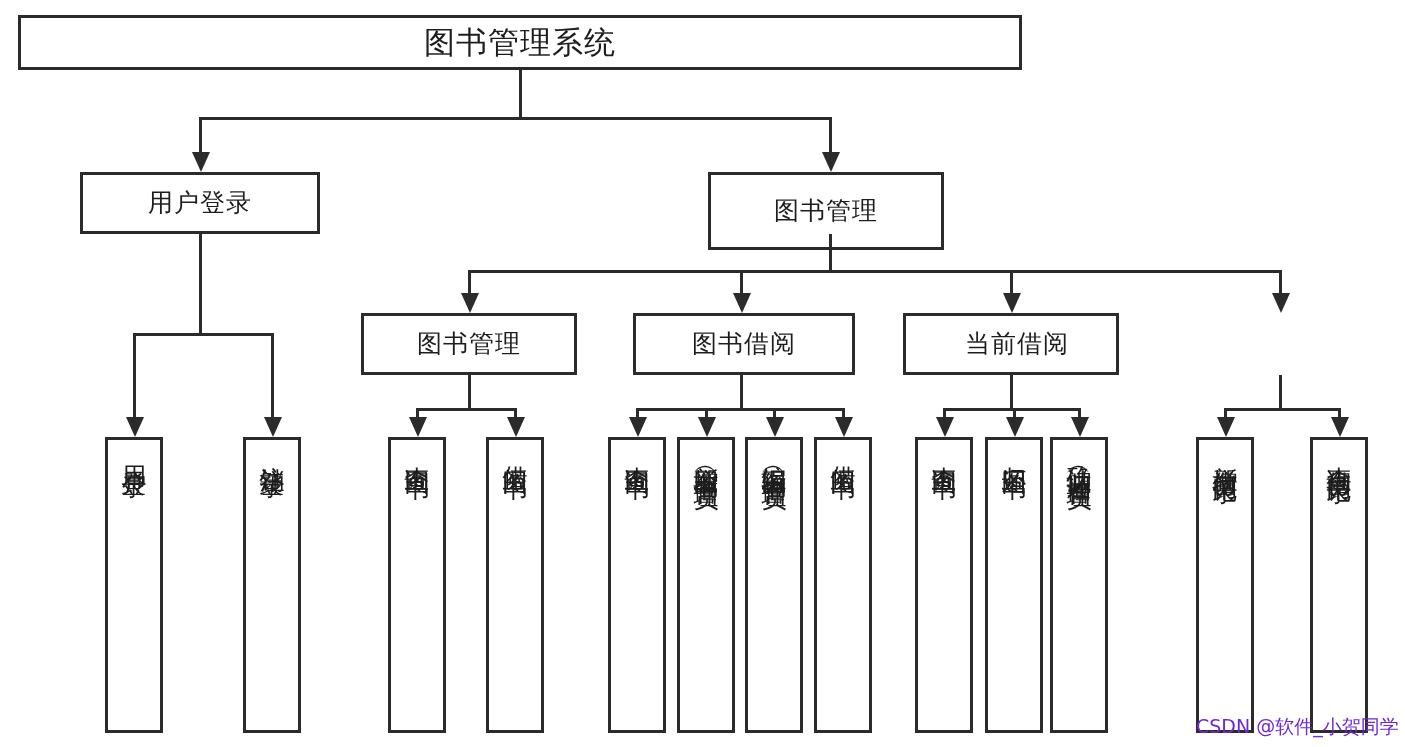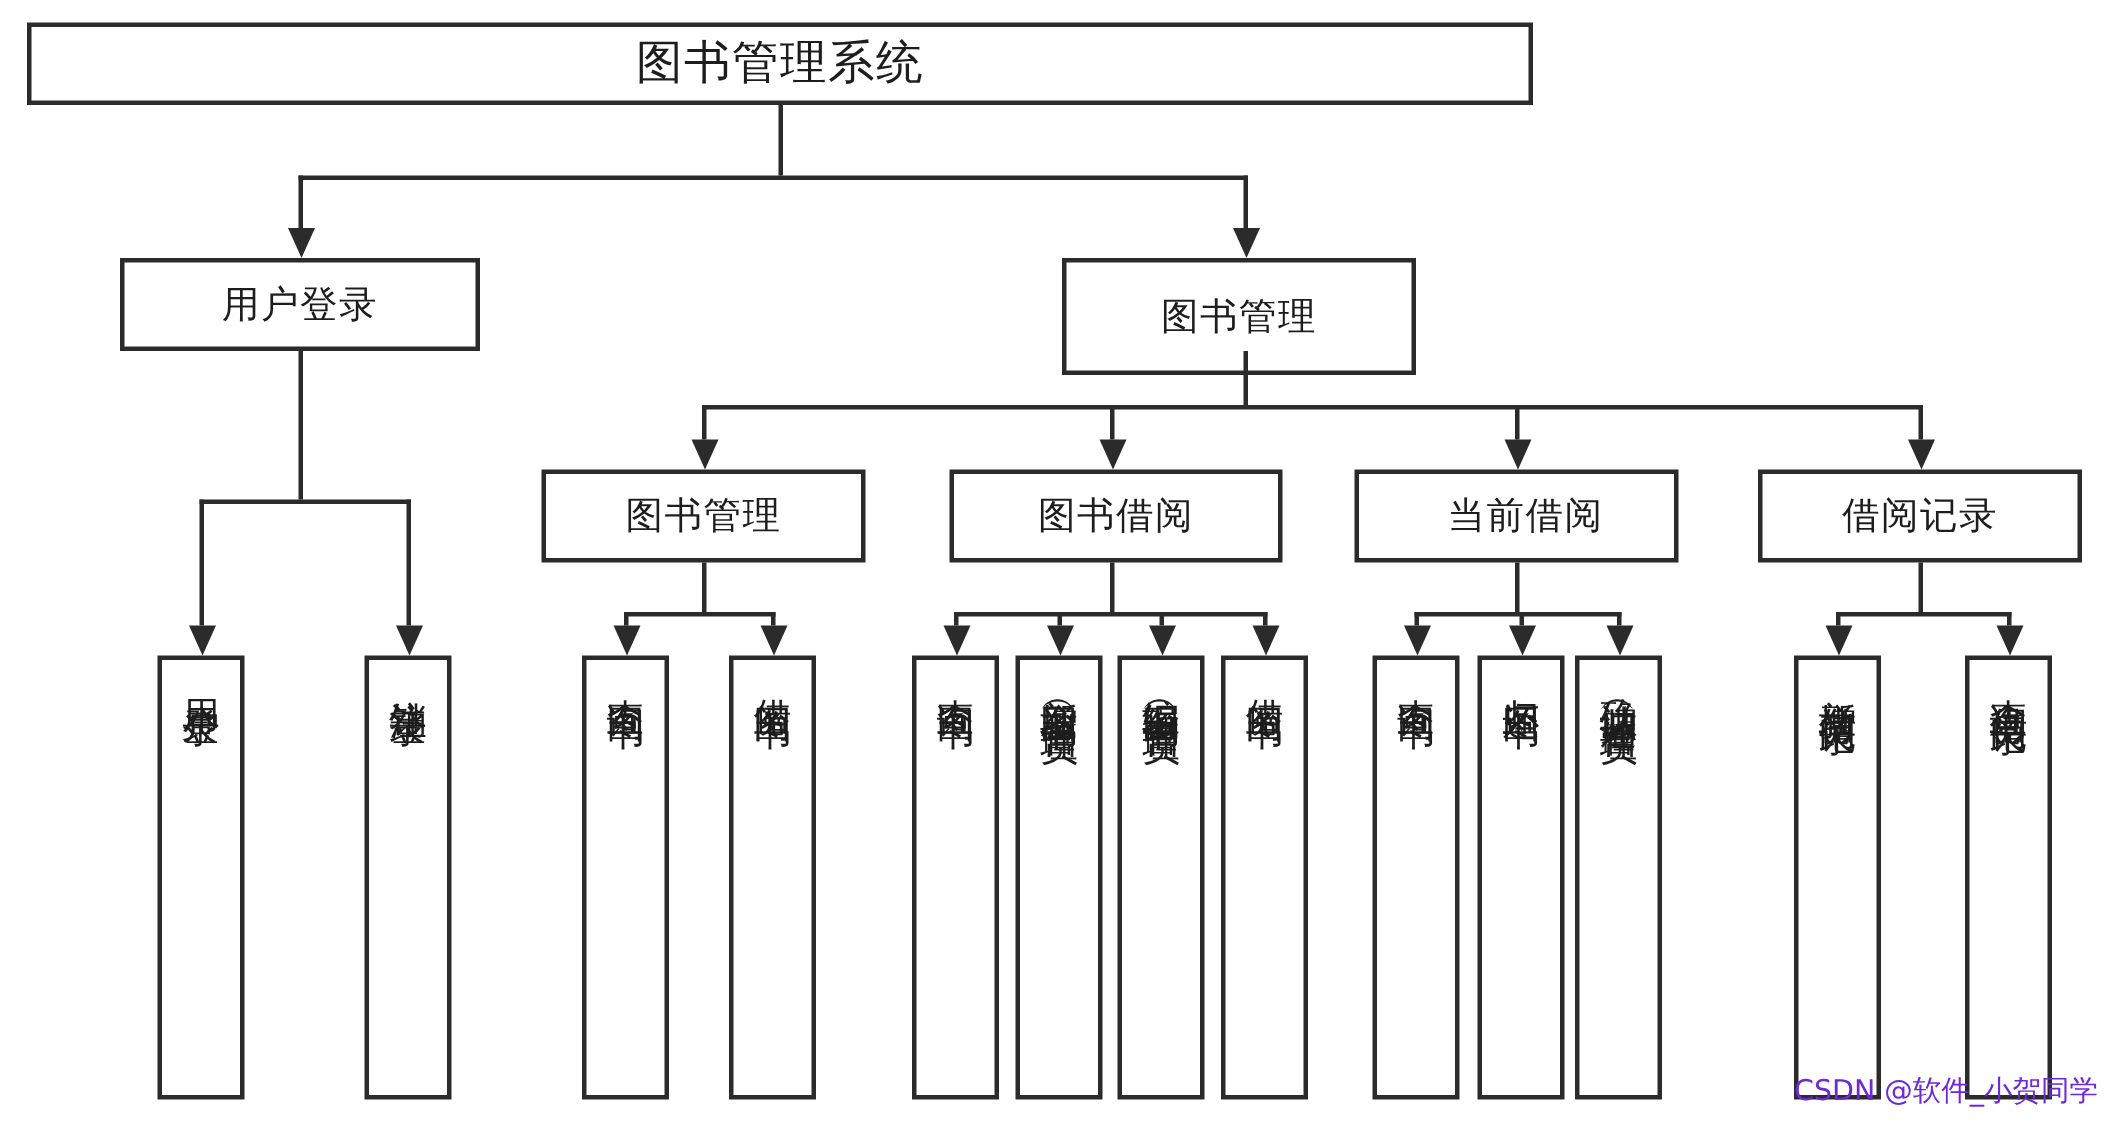--- a/index.html
+++ b/index.html
@@ -95,23 +95,20 @@
   </div>
 
   <div class="node h" id="n-l3-0" style="left: 361px; top: 313px; width: 216px; height: 62px;">
     <span class="lbl">图书管理</span>
   </div>
   <div class="node h" id="n-l3-1" style="left: 633px; top: 313px; width: 222px; height: 62px;">
     <span class="lbl">图书借阅</span>
   </div>
   <div class="node h" id="n-l3-2" style="left: 903px; top: 313px; width: 216px; height: 62px; padding-left: 12px;">
     <span class="lbl">当前借阅</span>
-  </div>
-  <div class="node h" id="n-l3-3" style="left: 1172px; top: 313px; width: 216px; height: 62px;">
-    <span class="lbl">借阅记录</span>
   </div>
 
   <div class="node v" id="n-lf-0" style="left: 105px; top: 437px; width: 58px; height: 296px;">
     <span class="lbl">用户登录</span>
   </div>
   <div class="node v" id="n-lf-1" style="left: 243px; top: 437px; width: 58px; height: 296px;">
     <span class="lbl">注销登录</span>
   </div>
   <div class="node v" id="n-lf-2" style="left: 388px; top: 437px; width: 58px; height: 296px;">
     <span class="lbl">查询图书</span>

